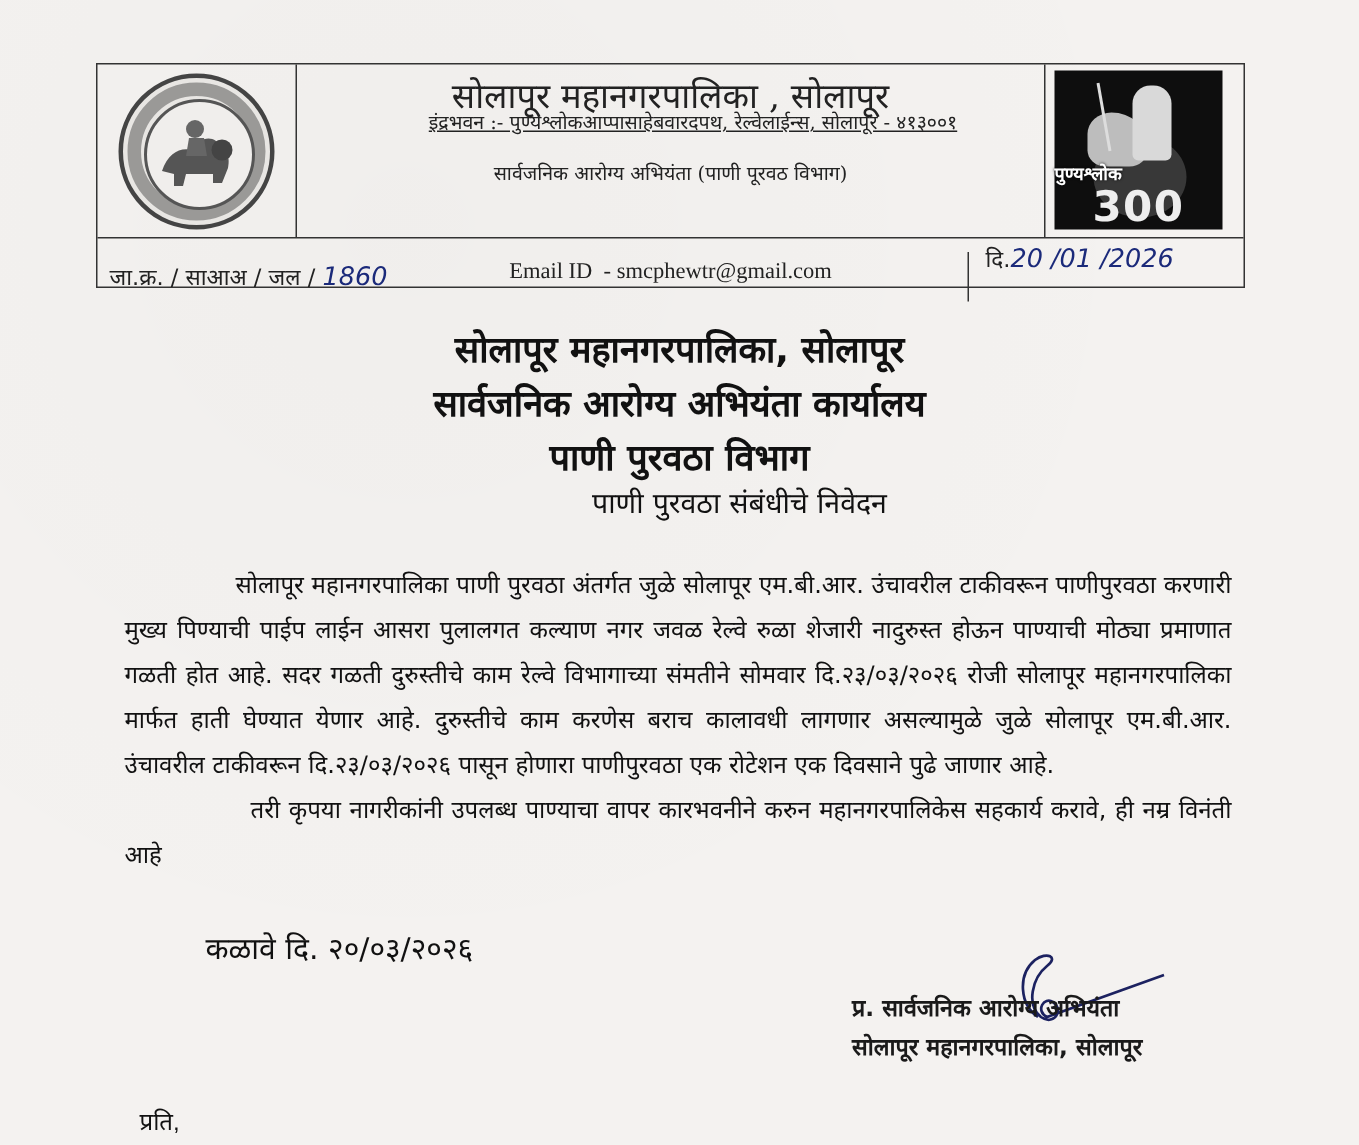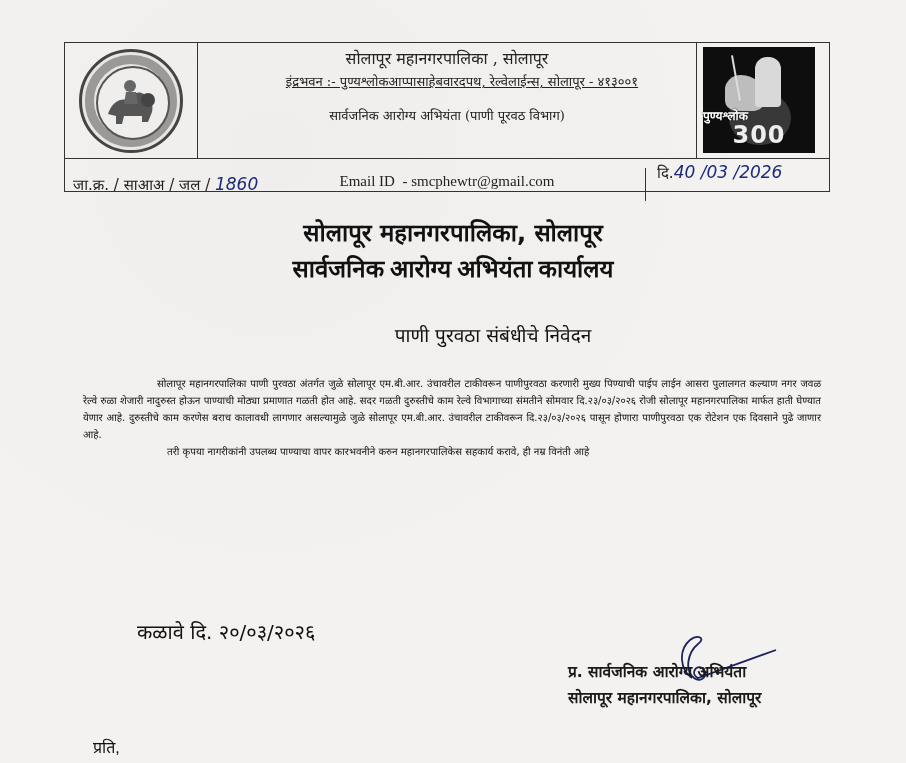--- a/index.html
+++ b/index.html
@@ -48,50 +48,50 @@
   .emblem-figure { position: absolute; left: 52px; top: 10px; width: 26px; height: 50px; background: #d9d9d9; border-radius: 12px 12px 4px 4px; }
   .emblem-horse { position: absolute; left: 22px; top: 28px; width: 40px; height: 36px; background: #bdbdbd; border-radius: 40% 60% 30% 30%; }
   .emblem-spear { position: absolute; left: 32px; top: 8px; width: 2px; height: 46px; background: #ddd; transform: rotate(-10deg); }
   .emblem-label {
     position: absolute; left: 0; width: 100%; top: 60px; text-align: left;
     color: #ffffff; font-family: "DejaVu Sans", sans-serif; font-size: 12px; font-weight: bold;
     text-shadow: 0 0 2px #000;
   }
   .emblem-num {
     position: absolute; left: 0; width: 100%; top: 74px; text-align: center;
-    color: #eee; font-family: "DejaVu Sans", sans-serif; font-size: 24px; font-weight: bold; letter-spacing: 1px;
+    color: #eee; font-family: "DejaVu Sans", sans-serif; font-size: 28px; font-weight: bold; letter-spacing: 1px;
   }
 
   .lh-title {
     position: absolute; left: 132px; right: 132px; top: 4px; text-align: center;
-    font-size: 16px; font-weight: normal; color: #222;
+    font-size: 23px; font-weight: normal; color: #222;
   }
   .lh-line {
     position: absolute; left: 132px; right: 132px; text-align: center;
     font-size: 13px; color: #222;
   }
   .lh-addr { top: 29px; padding-left: 30px; text-decoration: underline; }
   .lh-dept { top: 63px; }
   .lh-email { top: 86px; font-family: "Liberation Serif", serif; font-size: 15px; margin-top: 44px; }
 
   .ref { position: absolute; left: 8px; top: 6px; font-size: 15px; font-family: "DejaVu Sans", sans-serif; color: #222; }
   .hand { font-family: "DejaVu Sans", sans-serif; font-style: italic; color: #1b2a7a; font-size: 17px; }
   .date-cell { position: absolute; left: 12px; top: 4px; font-size: 15px; font-family: "DejaVu Sans", sans-serif; color: #222; }
 
   
   .h1 { position: absolute; left: 0; width: 906px; text-align: center; font-family: "DejaVu Sans", sans-serif; font-weight: bold; font-size: 24px; color: #111; }
   .h1a { top: 215px; }
-  .h1b { top: 251px; font-family: Liberation Serif, serif; }
+  .h1b { top: 251px; }
   .h1c { top: 287px; }
   .h2 { position: absolute; left: 0; width: 906px; top: 322px; text-align: center; font-family: "DejaVu Sans", sans-serif; font-size: 19px; color: #111; padding-left: 40px; }
 
   
   .body {
     position: absolute; left: 83px; width: 738px; top: 375px;
-    font-family: "DejaVu Sans", sans-serif; font-size: 10px; line-height: 17px; color: #111;
+    font-family: "DejaVu Sans", sans-serif; font-size: 16px; line-height: 30px; color: #111;
     text-align: justify;
   }
   .body p { margin: 0; }
   .body .indent { text-indent: 74px; }
   .body .indent2 { text-indent: 84px; }
 
   .issued { position: absolute; left: 137px; top: 618px; font-family: "DejaVu Sans", sans-serif; font-size: 20px; color: #111; }
 
   .sig-wrap { position: absolute; left: 568px; top: 630px; width: 270px; }
   .sig-line1 { position: absolute; left: 0; top: 30px; font-family: "DejaVu Sans", sans-serif; font-weight: bold; font-size: 15.5px; white-space: nowrap; }
@@ -140,27 +140,28 @@
     </div>
 
     <div class="lh-bottom-left">
       <div class="ref">
         <span>जा.क्र. / साआअ / जल /</span>
         <span class="hand">1860</span>
       </div>
     </div>
     <div class="lh-bottom-right">
       <div class="date-cell">
-        <span>दि.</span><span class="hand">40 /03 /2026</span>
+        <span>दि.</span><span class="hand">20 /01 /2026</span>
       </div>
     </div>
   </div>
 
   <div class="h1 h1a">सोलापूर महानगरपालिका, सोलापूर</div>
   <div class="h1 h1b">सार्वजनिक आरोग्य अभियंता कार्यालय</div>
+  <div class="h1 h1c">पाणी पुरवठा विभाग</div>
   <div class="h2">पाणी पुरवठा संबंधीचे निवेदन</div>
 
   <div class="body">
     <p class="indent">सोलापूर महानगरपालिका पाणी पुरवठा अंतर्गत जुळे सोलापूर एम.बी.आर. उंचावरील टाकीवरून पाणीपुरवठा करणारी मुख्य पिण्याची पाईप लाईन आसरा पुलालगत कल्याण नगर जवळ रेल्वे रुळा शेजारी नादुरुस्त होऊन पाण्याची मोठ्या प्रमाणात गळती होत आहे. सदर गळती दुरुस्तीचे काम रेल्वे विभागाच्या संमतीने सोमवार दि.२३/०३/२०२६ रोजी सोलापूर महानगरपालिका मार्फत हाती घेण्यात येणार आहे. दुरुस्तीचे काम करणेस बराच कालावधी लागणार असल्यामुळे जुळे सोलापूर एम.बी.आर. उंचावरील टाकीवरून दि.२३/०३/२०२६ पासून होणारा पाणीपुरवठा एक रोटेशन एक दिवसाने पुढे जाणार आहे.</p>
     <p class="indent2">तरी कृपया नागरीकांनी उपलब्ध पाण्याचा वापर कारभवनीने करुन महानगरपालिकेस सहकार्य करावे, ही नम्र विनंती आहे</p>
   </div>
 
   <div class="issued">कळावे दि. २०/०३/२०२६</div>
 
   <div class="sig-wrap">

